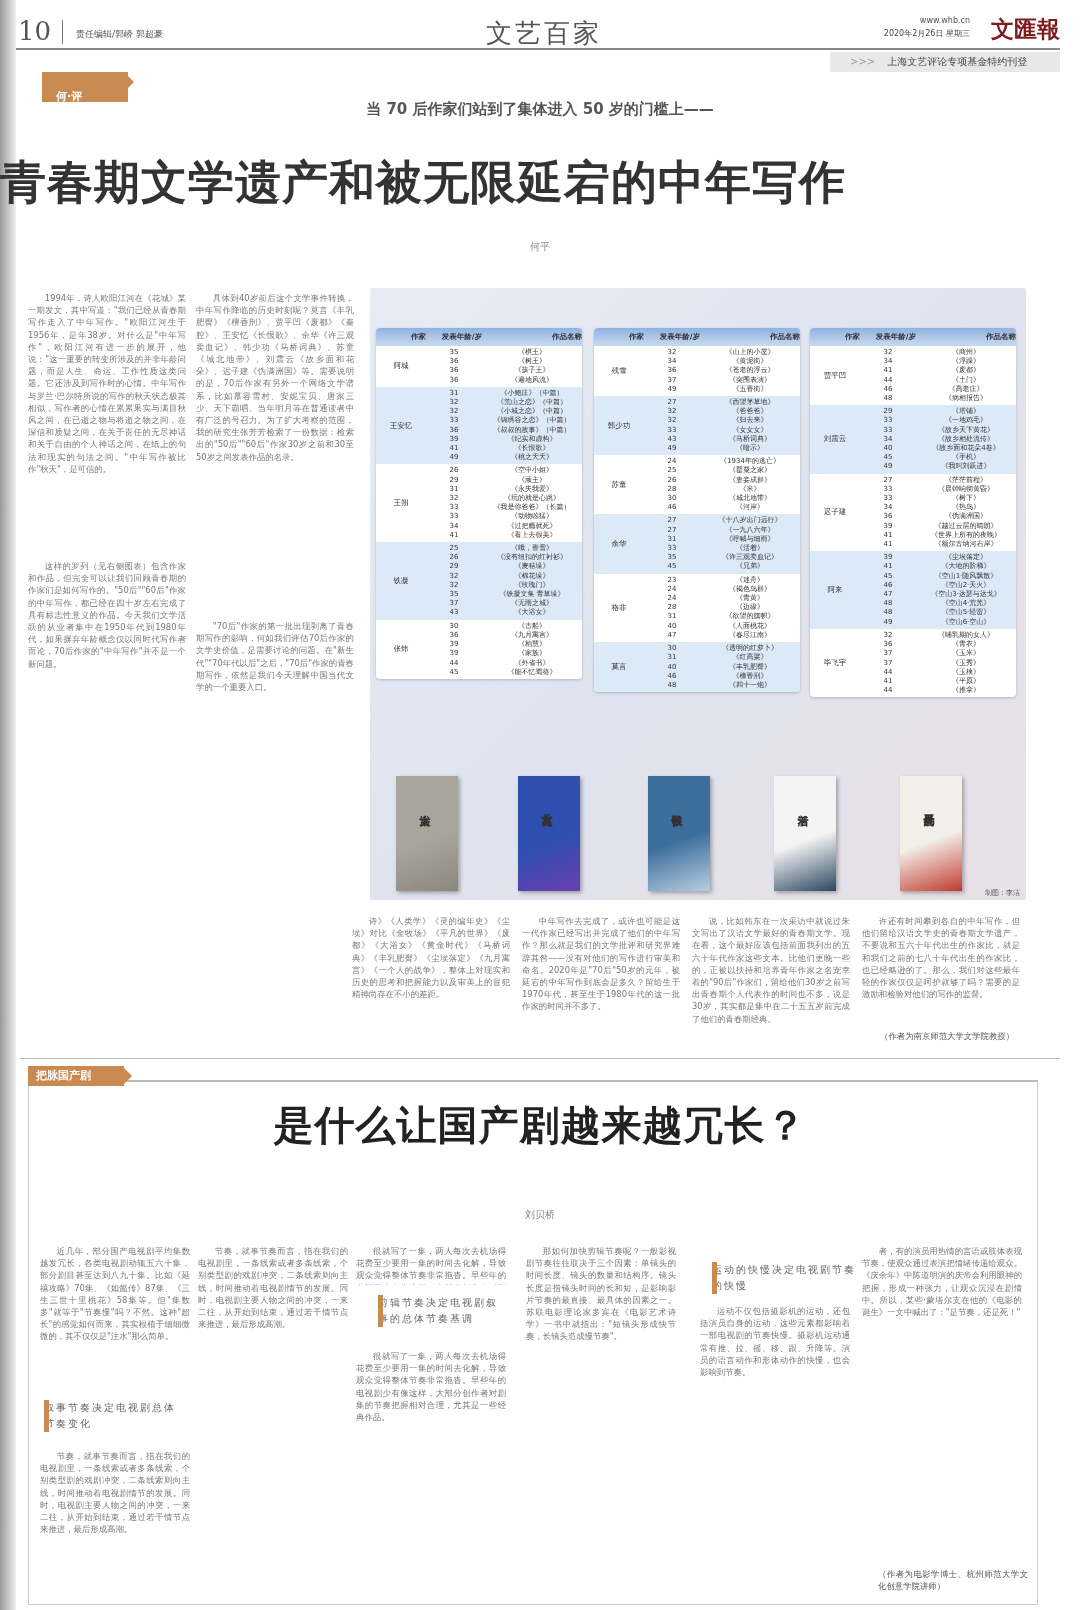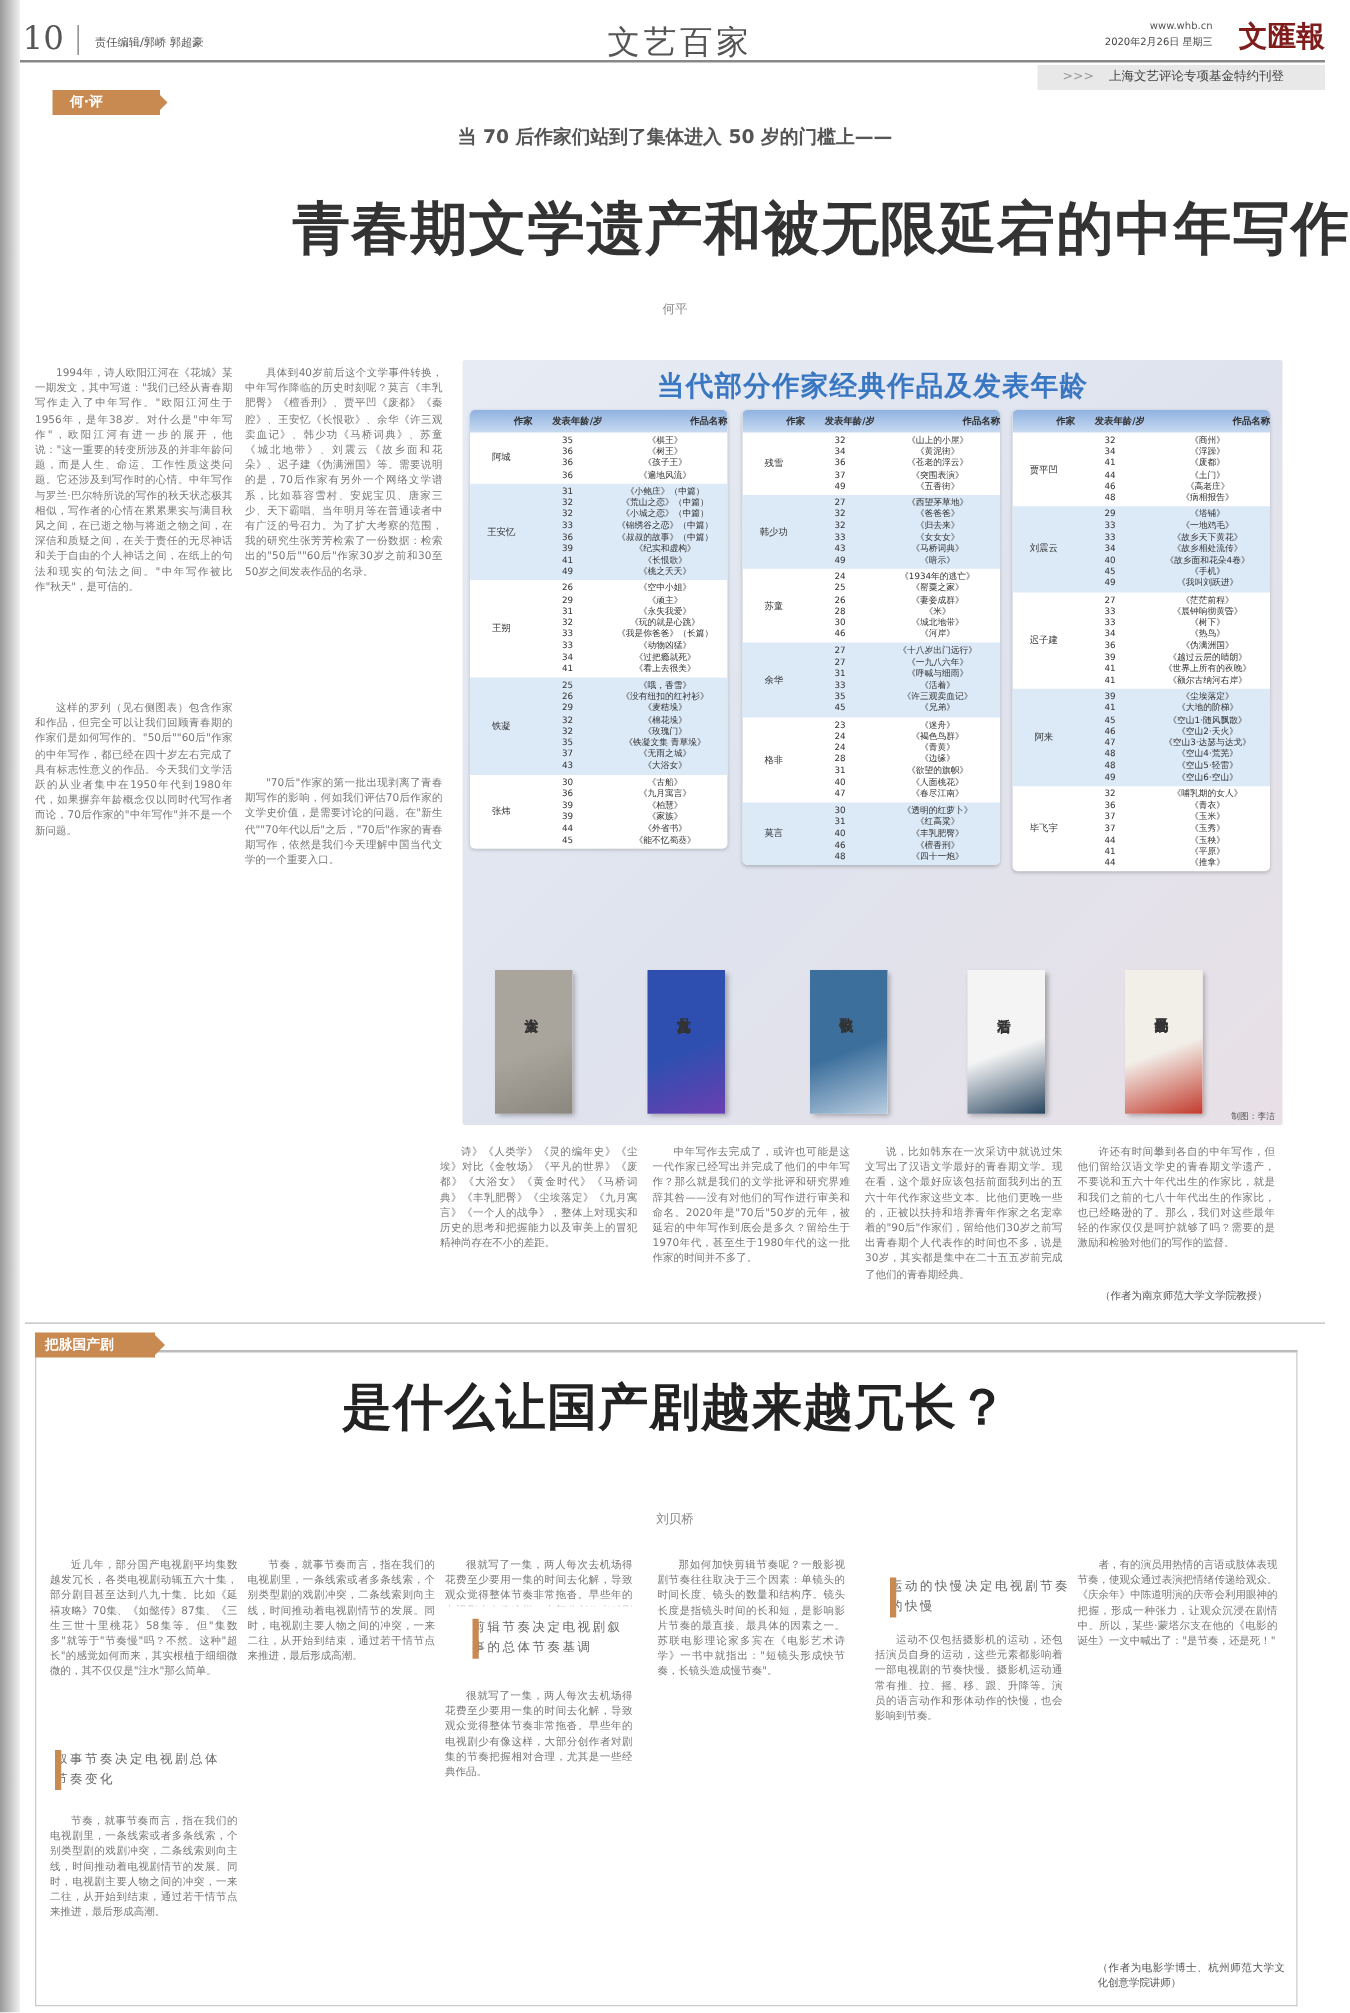--- a/index.html
+++ b/index.html
@@ -8,24 +8,24 @@
 .masthead{position:absolute;left:16px;top:14px;right:20px;height:36px;border-bottom:2px solid #888}
 .pgnum{position:absolute;left:2px;top:2px;font-family:"DejaVu Serif",serif;font-size:26px;color:#555}
 .pgsep{position:absolute;left:46px;top:6px;width:1px;height:24px;background:#777}
 .editor{position:absolute;left:60px;top:14px;font-size:9px;color:#555}
 .section{position:absolute;left:470px;top:2px;font-size:26px;color:#555;letter-spacing:3px}
 .site{position:absolute;right:90px;top:2px;font-size:8px;color:#555}
 .date{position:absolute;right:90px;top:14px;font-size:8px;color:#444}
 .brand{position:absolute;right:0;top:0;font-size:23px;color:#7f1d1d;font-weight:bold;font-family:Liberation Sans, sans-serif}
 .fund{position:absolute;right:20px;top:52px;width:230px;height:20px;background:#e8e8e8;font-size:10px;color:#444;line-height:20px;padding-left:20px}
 .fund span{color:#999;margin-right:12px}
-.tag{position:absolute;height:20px;background:#c98a52;color:#fff;font-size:11px;line-height:20px;padding:0 14px;font-weight:bold}
+.tag{position:absolute;height:20px;background:#c98a52;color:#fff;font-size:11px;line-height:20px;padding:15px 14px;font-weight:bold}
 .tagarrow{position:absolute;width:0;height:0;border-top:10px solid transparent;border-bottom:10px solid transparent;border-left:10px solid #c98a52}
 .kicker{position:absolute;left:0;width:1080px;top:100px;text-align:center;font-size:15px;color:#555;font-weight:bold}
-.headline{position:absolute;left:0;width:1080px;top:152px;text-align:right;font-family:"DejaVu Serif",serif;font-size:46px;font-weight:bold;color:#333;letter-spacing:1px}
+.headline{position:absolute;left:0;width:1080px;top:152px;text-align:left;font-family:"DejaVu Serif",serif;font-size:46px;font-weight:bold;color:#333;letter-spacing:1px}
 .byline{position:absolute;left:0;width:1080px;text-align:center;font-size:10px;color:#888}
 .col{position:absolute;font-size:8.4px;line-height:12.2px;color:#777;text-align:justify;overflow:hidden}
 .col p{text-indent:2em}
 .info{position:absolute;left:370px;top:288px;width:656px;height:612px;background:linear-gradient(135deg,#e7ecf4,#dfe3ee 50%,#e8e0e6);border-radius:2px}
 .info-title{position:absolute;left:0;width:656px;top:6px;text-align:center;font-size:22px;font-weight:bold;color:#3a77c3;letter-spacing:1px}
 .tbl{position:absolute;top:40px;width:206px;background:#fff;border-radius:4px;overflow:hidden;box-shadow:0 1px 3px rgba(0,0,0,.2)}
 .thead{display:flex;height:18px;background:linear-gradient(#8fb2e0,#c8daf1);font-size:7.5px;font-weight:bold;color:#333;line-height:18px}
 .thead div{text-align:right}
 .grp{display:flex;align-items:center;padding:2px 0}
 .grp.alt{background:#dce9f7}
@@ -73,21 +73,20 @@
     <p>具体到40岁前后这个文学事件转换，中年写作降临的历史时刻呢？莫言《丰乳肥臀》《檀香刑》、贾平凹《废都》《秦腔》、王安忆《长恨歌》、余华《许三观卖血记》、韩少功《马桥词典》、苏童《城北地带》、刘震云《故乡面和花朵》、迟子建《伪满洲国》等。需要说明的是，70后作家有另外一个网络文学谱系，比如慕容雪村、安妮宝贝、唐家三少、天下霸唱、当年明月等在普通读者中有广泛的号召力。为了扩大考察的范围，我的研究生张芳芳检索了一份数据：检索出的"50后""60后"作家30岁之前和30至50岁之间发表作品的名录。</p>
   </div>
 <div class="col" style="left:28px;top:560px;width:158px;height:480px">
     <p>这样的罗列（见右侧图表）包含作家和作品，但完全可以让我们回顾青春期的作家们是如何写作的。"50后""60后"作家的中年写作，都已经在四十岁左右完成了具有标志性意义的作品。今天我们文学活跃的从业者集中在1950年代到1980年代，如果摒弃年龄概念仅以同时代写作者而论，70后作家的"中年写作"并不是一个新问题。</p>
   </div>
 <div class="col" style="left:196px;top:620px;width:158px;height:420px">
     <p>"70后"作家的第一批出现剥离了青春期写作的影响，何如我们评估70后作家的文学史价值，是需要讨论的问题。在"新生代""70年代以后"之后，"70后"作家的青春期写作，依然是我们今天理解中国当代文学的一个重要入口。</p>
   </div>
 
 <div class="info">
-  <div class="info-title">当代部分作家经典作品及发表年龄</div>
   <div id="tables">
       <div class="tbl" style="left: 6px;">
         <div class="thead">
           <div style="width: 50px;">作家</div>
           <div style="width: 56px;">发表年龄/岁</div>
           <div style="width: 100px;">作品名称</div>
         </div>
         <div class="grp">
           <div class="gname">阿城</div>
           <div class="grows">

